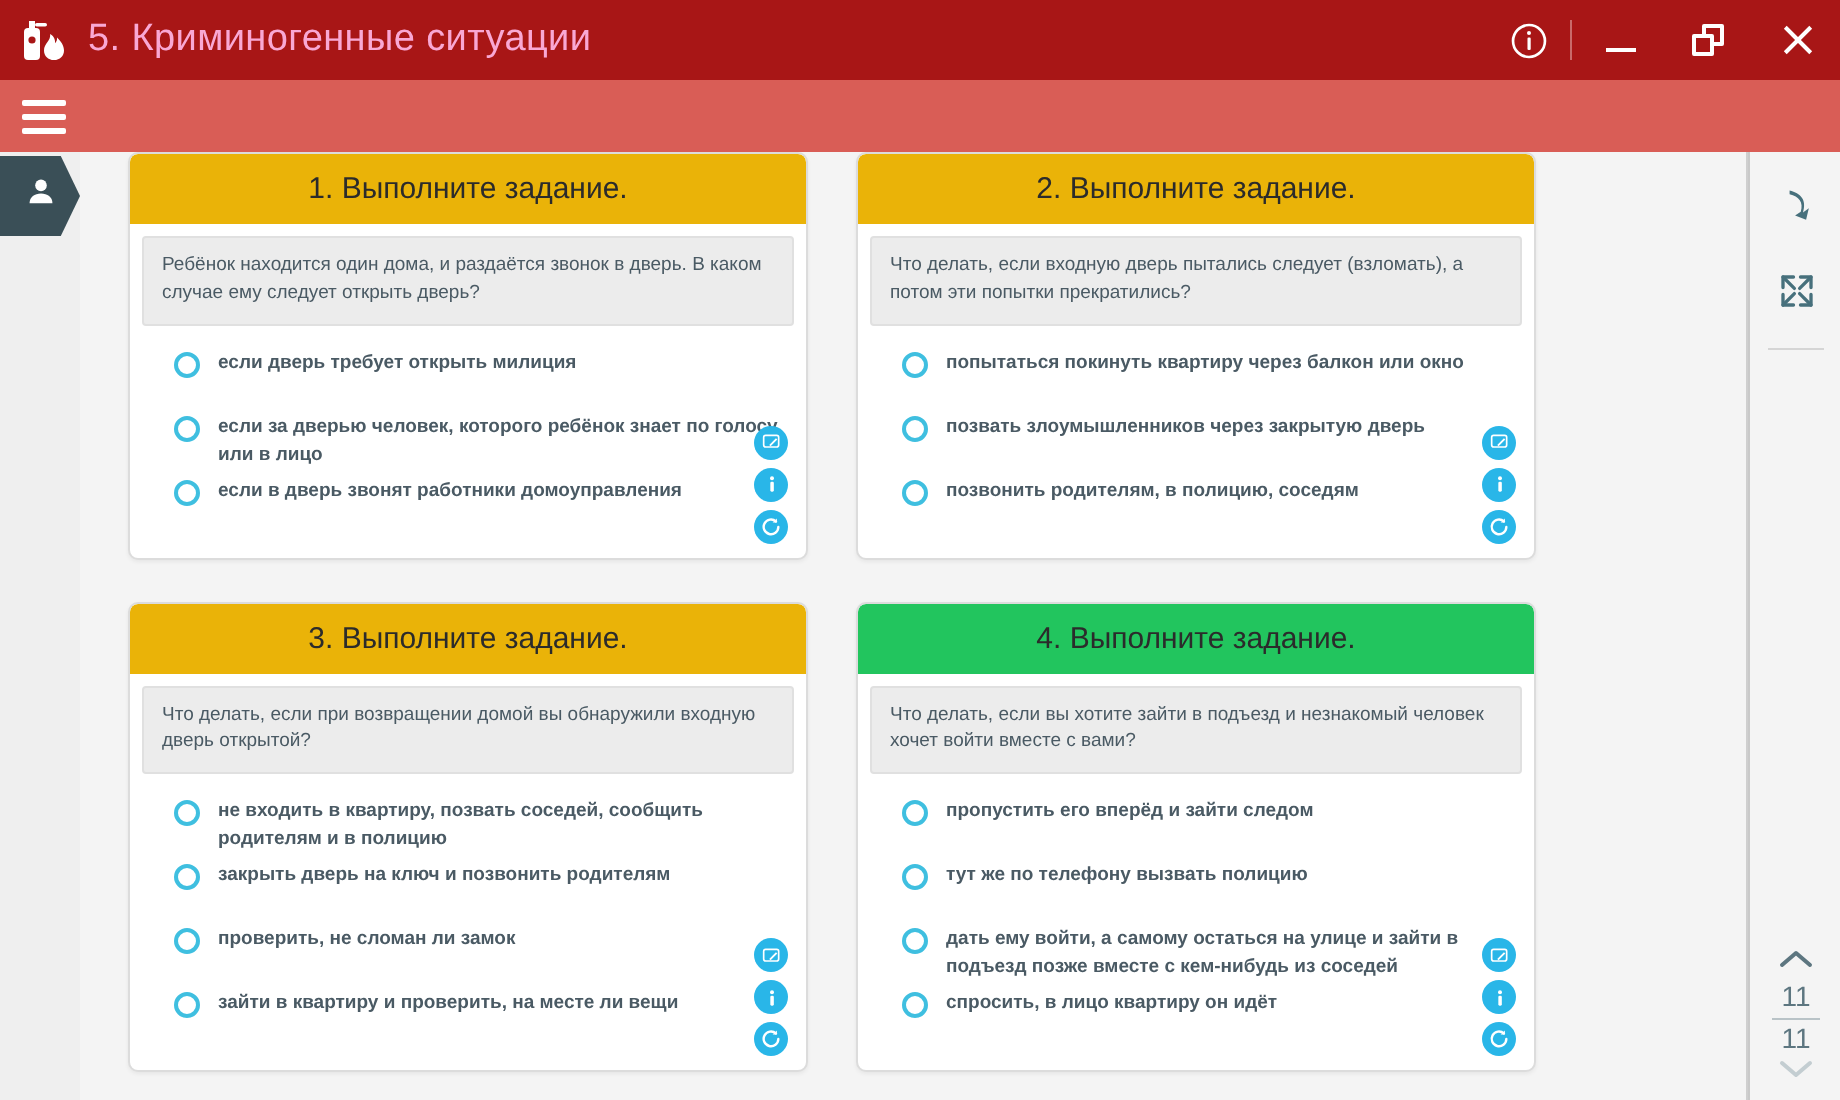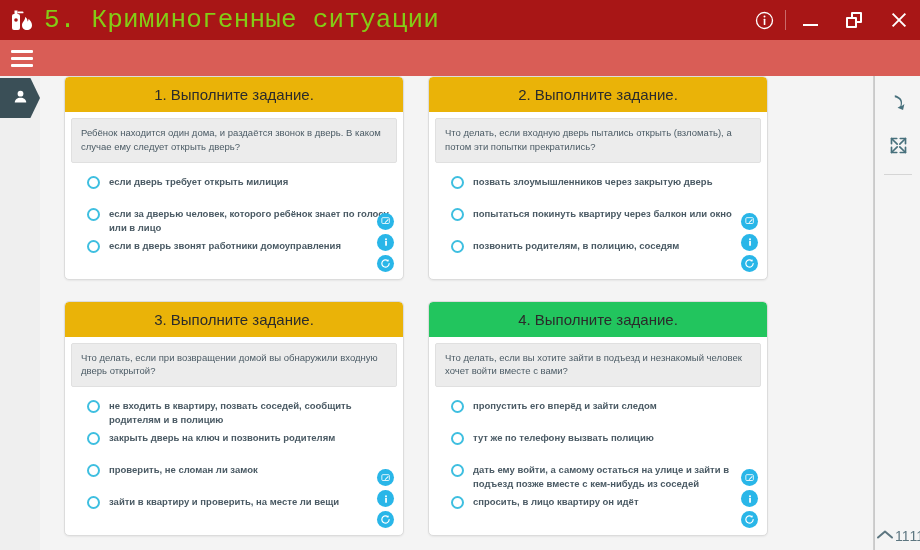--- a/index.html
+++ b/index.html
@@ -12,21 +12,21 @@
   #app { position: relative; width: 920px; height: 550px; overflow: hidden; background: #f4f4f4; }
 
   
   .titlebar {
     position: absolute; left: 0; top: 0; width: 920px; height: 40px;
     background: #a81616; display: flex; align-items: center;
   }
   .logo { width: 44px; height: 40px; display: flex; align-items: center; justify-content: center; }
   .logo svg { display: block; }
   .title-text {
-    color: #84cc16; font-size: 26px; letter-spacing: .2px; white-space: nowrap; font-family: Liberation Mono, monospace;
+    color: #f9a8d4; font-size: 19px; letter-spacing: .2px; white-space: nowrap;
   }
   .winbtns { margin-left: auto; display: flex; align-items: center; height: 40px; }
   .winbtn {
     width: 44px; height: 40px; display: flex; align-items: center; justify-content: center;
     color: #ffffff;
   }
   .winbtn.info { width: 42px; }
   .wsep { width: 1px; height: 20px; background: #c96a6a; margin: 0 2px 0 0; }
   .glyph-min { width: 15px; height: 2px; background: #fff; margin-top: 9px; }
   .glyph-close { position: relative; width: 17px; height: 17px; }
@@ -111,21 +111,21 @@
     background: #f4f4f4; border-left: 1px solid #c9c9c9;
   }
   .rt-btn {
     width: 46px; height: 42px; display: flex; align-items: center; justify-content: center;
     color: #476670;
   }
   #undo-btn { margin-top: 6px; }
   .rt-sep { width: 28px; height: 1px; background: #d5d5d5; margin: 8px auto 0 auto; }
   .pager {
     position: absolute; left: 0; bottom: 5px; width: 46px;
-    display: flex; flex-direction: row; align-items: center;
+    display: flex; flex-direction: column; align-items: center;
   }
   .pager .chev { color: #607d87; line-height: 1; }
   .pager .chev.dim { color: #c3cdd1; }
   .pager .num { font-size: 14px; color: #5d7680; line-height: 1.25; }
   .pager .pline { width: 24px; height: 1px; background: #b9c3c7; margin: 1px 0; }
   .rail {
     position: absolute; right: 46px; top: 76px; width: 1px; height: 474px; background: #cfcfcf;
   }
   .leftedge {
     position: absolute; left: 0; top: 76px; width: 40px; height: 474px; background: #efefef;
@@ -226,29 +226,29 @@
             <svg width="11" height="11" viewBox="0 0 12 12">
               <path d="M10 6a4 4 0 1 1-1.3-3" fill="none" stroke="#ffffff" stroke-width="1.3" stroke-linecap="round"></path>
               <path d="M9.2 1.3 L9.2 3.6 L6.9 3.6z" fill="#ffffff"></path>
             </svg>
           </div>
         </div>
       </div>
 
       <div class="card">
         <div class="card-head head-gray">2. Выполните задание.</div>
-        <div class="card-q">Что делать, если входную дверь пытались открыть (взломать), а потом эти попытки прекратились?</div>
+        <div class="card-q">Что делать, если входную дверь пытались следует (взломать), а потом эти попытки прекратились?</div>
         <div class="opts">
           <div class="opt">
             <span class="radio"></span>
+            <span class="otext">попытаться покинуть квартиру через балкон или окно</span>
+          </div>
+          <div class="opt">
+            <span class="radio"></span>
             <span class="otext">позвать злоумышленников через закрытую дверь</span>
-          </div>
-          <div class="opt">
-            <span class="radio"></span>
-            <span class="otext">попытаться покинуть квартиру через балкон или окно</span>
           </div>
           <div class="opt">
             <span class="radio"></span>
             <span class="otext">позвонить родителям, в полицию, соседям</span>
           </div>
         </div>
         <div class="card-actions">
           <div class="act">
             <svg width="10" height="10" viewBox="0 0 12 12">
               <rect x="1" y="2" width="9" height="7" rx="1.2" fill="none" stroke="#ffffff" stroke-width="1"></rect>

